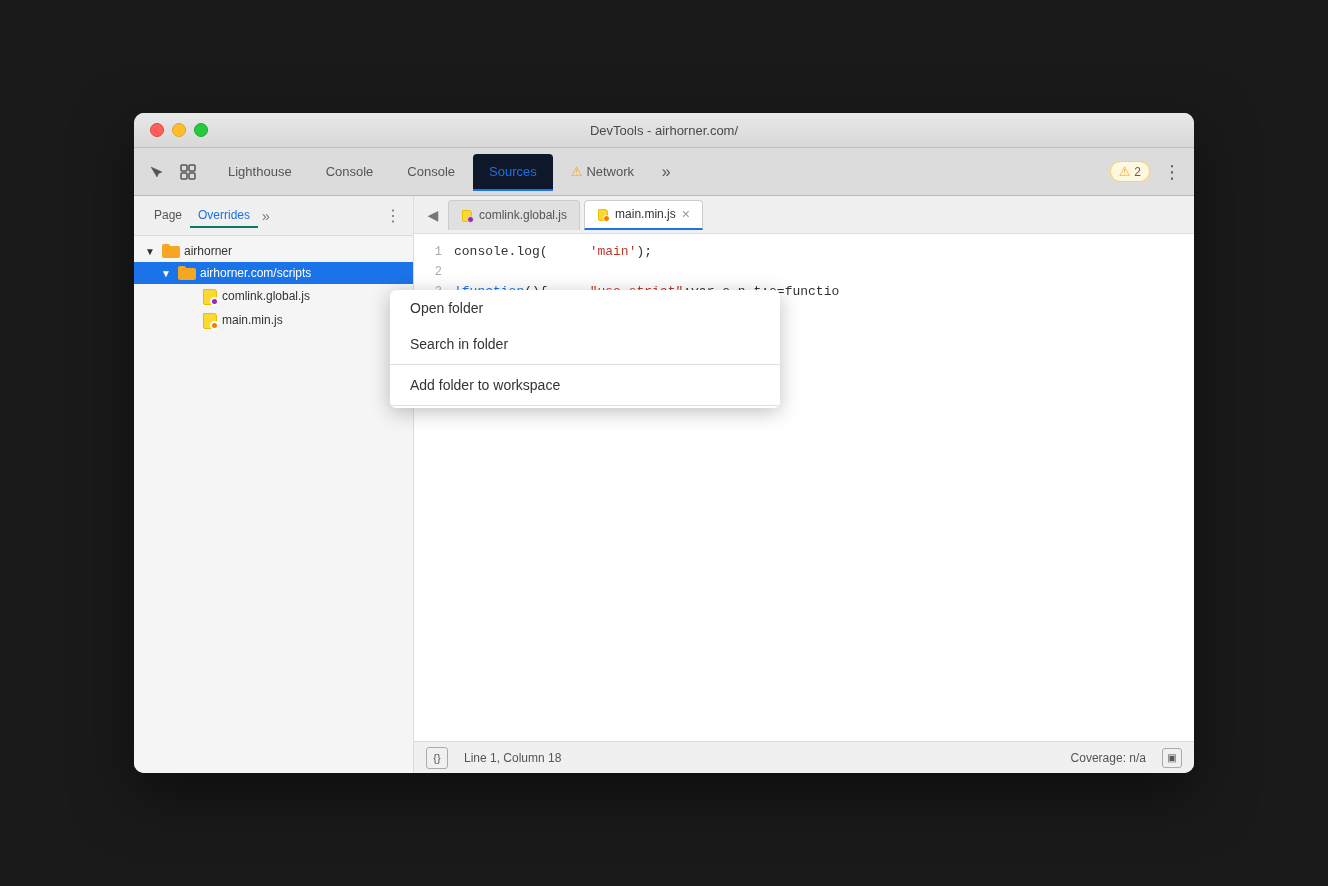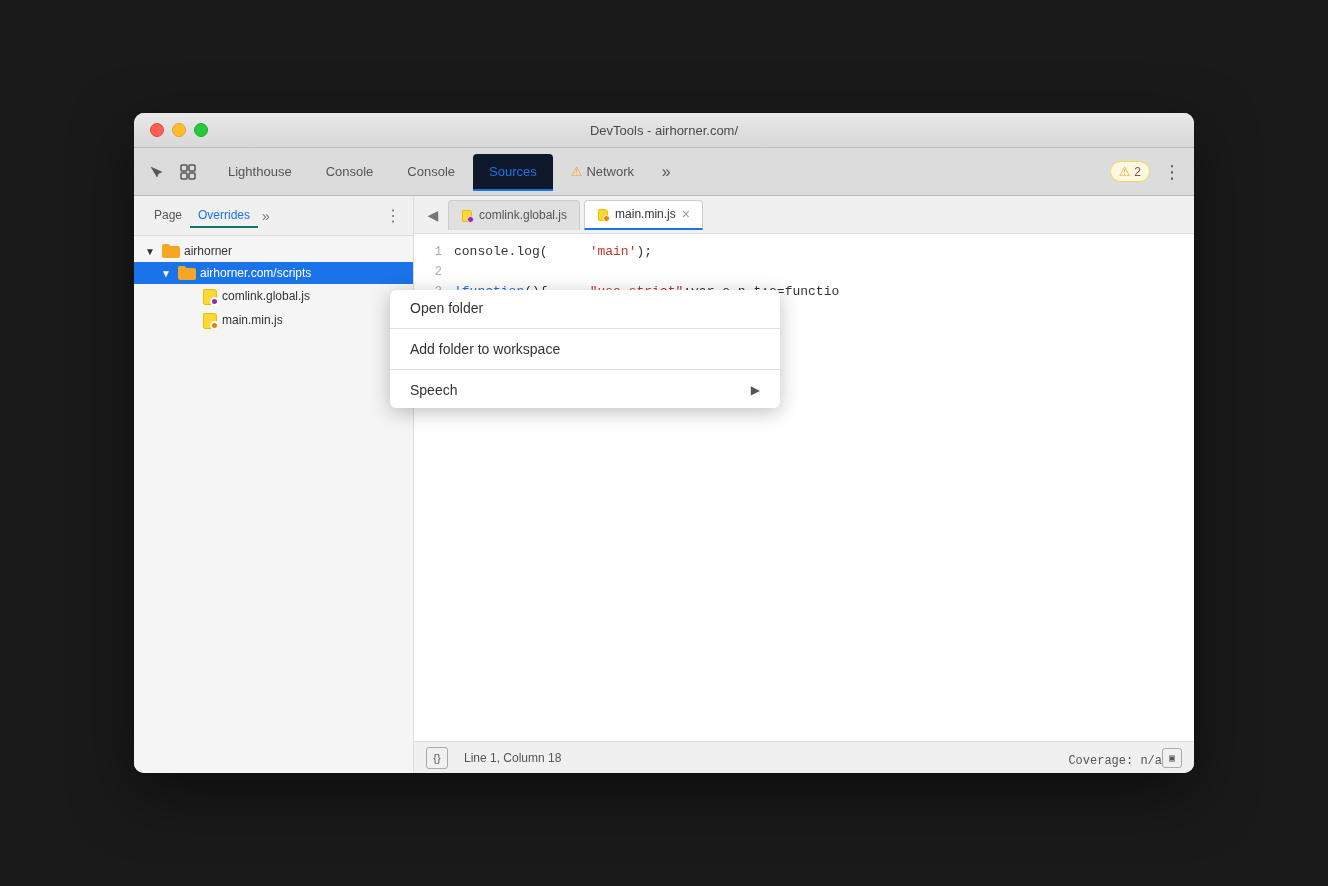--- a/index.html
+++ b/index.html
@@ -444,22 +444,22 @@
       border-radius: 3px;
       display: flex;
       align-items: center;
       justify-content: center;
       font-size: 11px;
       cursor: pointer;
     }
     .status-right {
       margin-left: auto;
       display: flex;
-      align-items: flex-end;
-      font-family: Liberation Mono, monospace;
+      align-items: center;
+      gap: 16px;
     }
     .coverage-icon {
       width: 20px;
       height: 20px;
       border: 1px solid #aaa;
       border-radius: 3px;
       display: flex;
       align-items: center;
       justify-content: center;
       font-size: 10px;
@@ -667,23 +667,22 @@
           <div class="coverage-icon">▣</div>
         </div>
       </div>
     </div>
   </div>
 
   <div class="context-menu" style="position: absolute; left: 390px; top: 290px;">
     <div class="context-menu-item">
       <span>Open folder</span>
     </div>
+    <div class="context-menu-item">
+      <span>Search in folder</span>
+    </div>
     <div class="context-menu-separator"></div>
     <div class="context-menu-item">
       <span>Add folder to workspace</span>
     </div>
     <div class="context-menu-separator"></div>
-    <div class="context-menu-item">
-      <span>Speech</span>
-      <span class="submenu-arrow">▶</span>
-    </div>
   </div>
 </div>
 
 </body></html>

